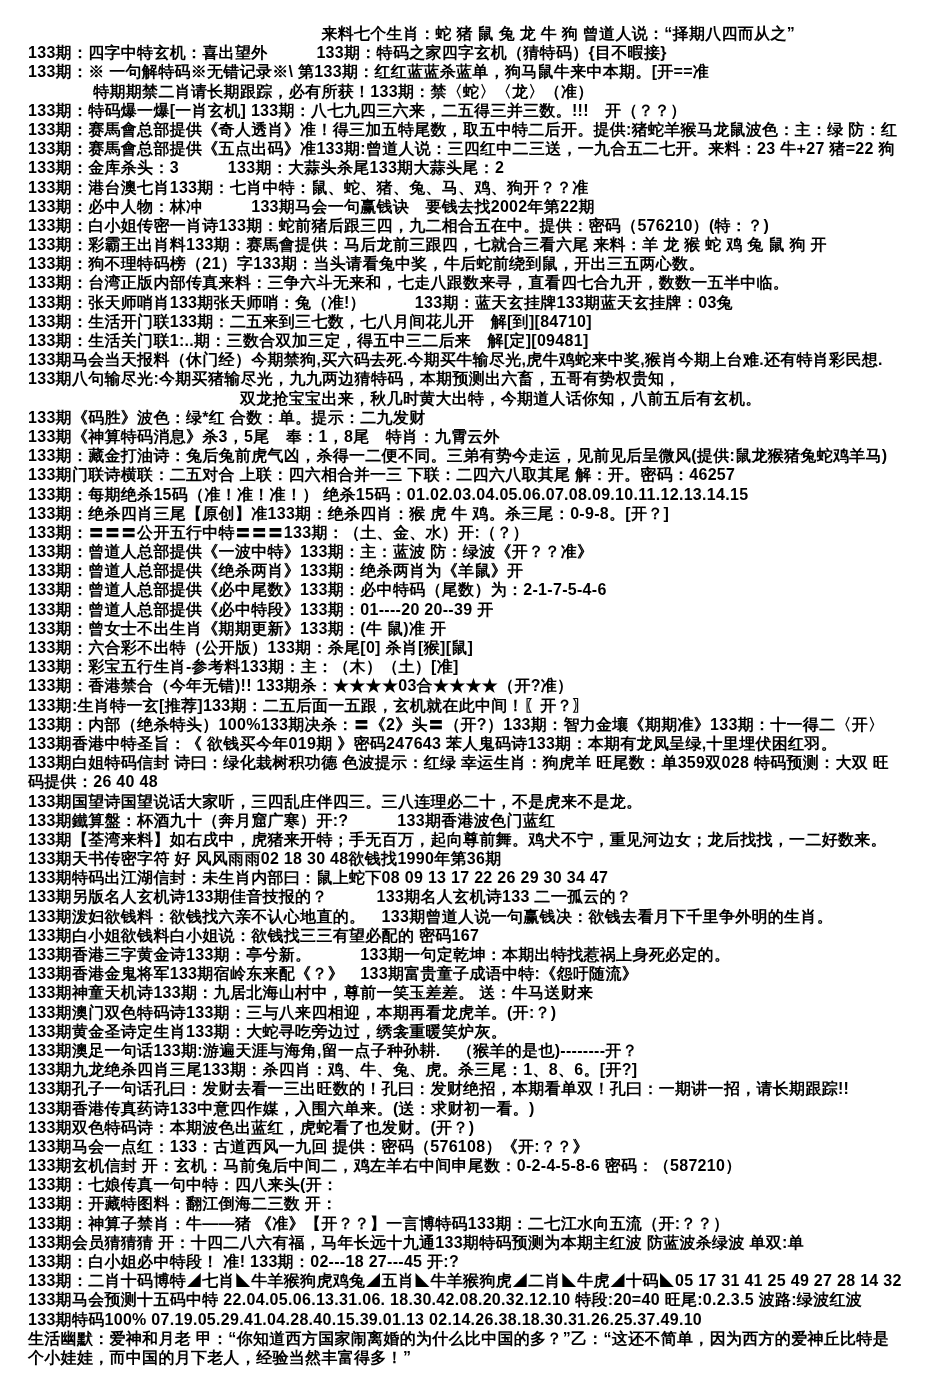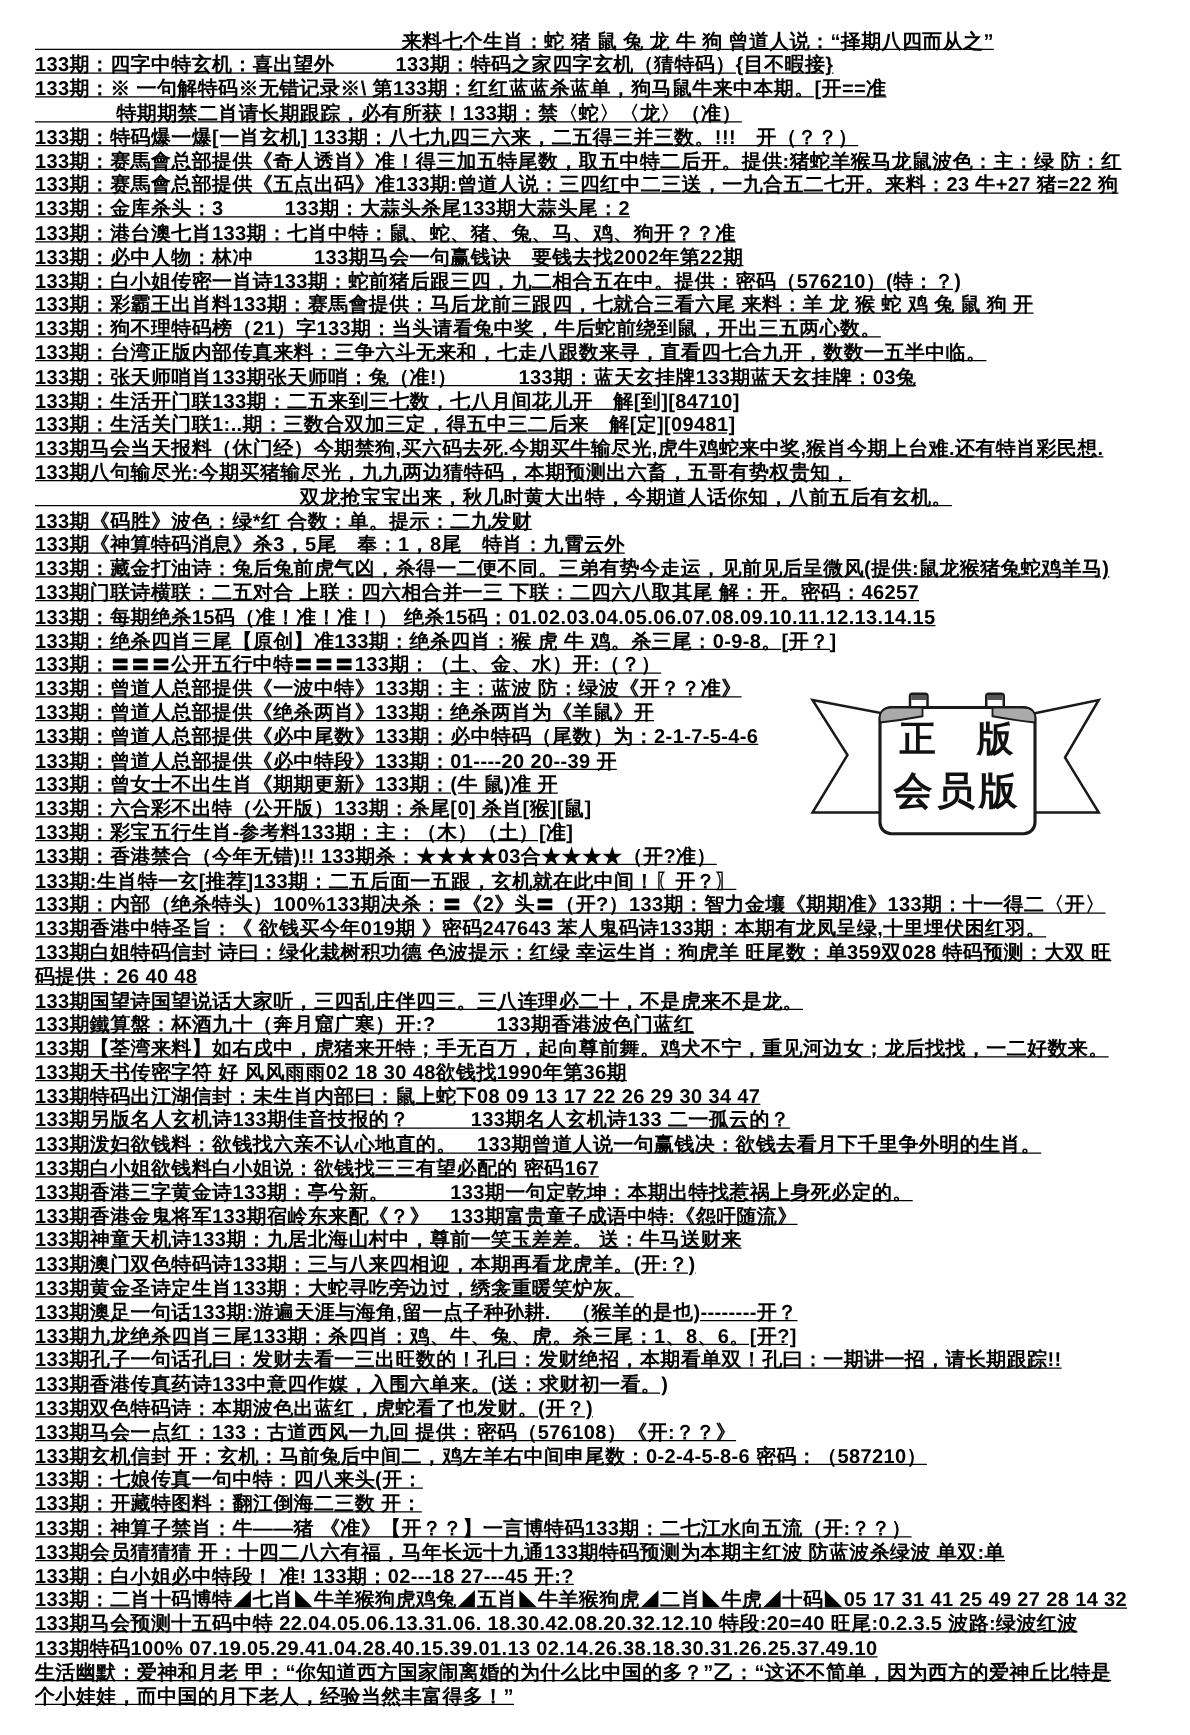--- a/index.html
+++ b/index.html
@@ -16,21 +16,20 @@
   }
   .lines {
     position: absolute;
     left: 28px;
     top: 24px;
     right: 0;
     white-space: pre;
     font-size: 16px;
     line-height: 19.2px;
     letter-spacing: 0.3px;
-    text-decoration: underline;
   }
   .line { height: 19.2px; overflow: visible; }
   
   .badge {
     position: absolute;
     left: 638px;
     top: 550px;
     width: 314px;
     height: 128px;
   }
@@ -48,34 +47,14 @@
   .badge-text.row1 { top: 22px; font-size: 29px; letter-spacing: 2px; }
   .badge-text.row2 { top: 62px; font-size: 31px; letter-spacing: 3px; }
 </style>
 </head>
 <body>
 
 <div class="page">
 
   <div class="lines" id="lines-container"><div class="line">　　　　　　　　　　　　　　　　　　来料七个生肖：蛇 猪 鼠 兔 龙 牛 狗 曾道人说：“择期八四而从之”</div><div class="line">133期：四字中特玄机：喜出望外　　　133期：特码之家四字玄机（猜特码）{目不暇接}</div><div class="line">133期：※ 一句解特码※无错记录※\ 第133期：红红蓝蓝杀蓝单，狗马鼠牛来中本期。[开==准</div><div class="line">　　　　特期期禁二肖请长期跟踪，必有所获！133期：禁〈蛇〉〈龙〉（准）</div><div class="line">133期：特码爆一爆[一肖玄机] 133期：八七九四三六来，二五得三并三数。!!!　开（？？）</div><div class="line">133期：赛馬會总部提供《奇人透肖》准！得三加五特尾数，取五中特二后开。提供:猪蛇羊猴马龙鼠波色：主：绿 防：红</div><div class="line">133期：赛馬會总部提供《五点出码》准133期:曾道人说：三四红中二三送，一九合五二七开。来料：23 牛+27 猪=22 狗</div><div class="line">133期：金库杀头：3　　　133期：大蒜头杀尾133期大蒜头尾：2</div><div class="line">133期：港台澳七肖133期：七肖中特：鼠、蛇、猪、兔、马、鸡、狗开？？准</div><div class="line">133期：必中人物：林冲　　　133期马会一句赢钱诀　要钱去找2002年第22期</div><div class="line">133期：白小姐传密一肖诗133期：蛇前猪后跟三四，九二相合五在中。提供：密码（576210）(特：？)</div><div class="line">133期：彩霸王出肖料133期：赛馬會提供：马后龙前三跟四，七就合三看六尾 来料：羊 龙 猴 蛇 鸡 兔 鼠 狗 开</div><div class="line">133期：狗不理特码榜（21）字133期：当头请看兔中奖，牛后蛇前绕到鼠，开出三五两心数。</div><div class="line">133期：台湾正版内部传真来料：三争六斗无来和，七走八跟数来寻，直看四七合九开，数数一五半中临。</div><div class="line">133期：张天师哨肖133期张天师哨：兔（准!）　　　133期：蓝天玄挂牌133期蓝天玄挂牌：03兔</div><div class="line">133期：生活开门联133期：二五来到三七数，七八月间花儿开　解[到][84710]</div><div class="line">133期：生活关门联1:..期：三数合双加三定，得五中三二后来　解[定][09481]</div><div class="line">133期马会当天报料（休门经）今期禁狗,买六码去死.今期买牛输尽光,虎牛鸡蛇来中奖,猴肖今期上台难.还有特肖彩民想.</div><div class="line">133期八句输尽光:今期买猪输尽光，九九两边猜特码，本期预测出六畜，五哥有势权贵知，</div><div class="line">　　　　　　　　　　　　　双龙抢宝宝出来，秋几时黄大出特，今期道人话你知，八前五后有玄机。</div><div class="line">133期《码胜》波色：绿*红 合数：单。提示：二九发财</div><div class="line">133期《神算特码消息》杀3，5尾　奉：1，8尾　特肖：九霄云外</div><div class="line">133期：藏金打油诗：兔后兔前虎气凶，杀得一二便不同。三弟有势今走运，见前见后呈微风(提供:鼠龙猴猪兔蛇鸡羊马)</div><div class="line">133期门联诗横联：二五对合 上联：四六相合并一三 下联：二四六八取其尾 解：开。密码：46257</div><div class="line">133期：每期绝杀15码（准！准！准！） 绝杀15码：01.02.03.04.05.06.07.08.09.10.11.12.13.14.15</div><div class="line">133期：绝杀四肖三尾【原创】准133期：绝杀四肖：猴 虎 牛 鸡。杀三尾：0-9-8。[开？]</div><div class="line">133期：〓〓〓公开五行中特〓〓〓133期：（土、金、水）开:（？）</div><div class="line">133期：曾道人总部提供《一波中特》133期：主：蓝波 防：绿波《开？？准》</div><div class="line">133期：曾道人总部提供《绝杀两肖》133期：绝杀两肖为《羊鼠》开</div><div class="line">133期：曾道人总部提供《必中尾数》133期：必中特码（尾数）为：2-1-7-5-4-6</div><div class="line">133期：曾道人总部提供《必中特段》133期：01----20 20--39 开</div><div class="line">133期：曾女士不出生肖《期期更新》133期：(牛 鼠)准 开</div><div class="line">133期：六合彩不出特（公开版）133期：杀尾[0] 杀肖[猴][鼠]</div><div class="line">133期：彩宝五行生肖-参考料133期：主：（木）（土）[准]</div><div class="line">133期：香港禁合（今年无错)!! 133期杀：★★★★03合★★★★（开?准）</div><div class="line">133期:生肖特一玄[推荐]133期：二五后面一五跟，玄机就在此中间！〖开？〗</div><div class="line">133期：内部（绝杀特头）100%133期决杀：〓《2》头〓（开?）133期：智力金壤《期期准》133期：十一得二〈开〉</div><div class="line">133期香港中特圣旨：《 欲钱买今年019期 》密码247643 苯人鬼码诗133期：本期有龙凤呈绿,十里埋伏困红羽。</div><div class="line">133期白姐特码信封 诗曰：绿化栽树积功德 色波提示：红绿 幸运生肖：狗虎羊 旺尾数：单359双028 特码预测：大双 旺</div><div class="line">码提供：26 40 48</div><div class="line">133期国望诗国望说话大家听，三四乱庄伴四三。三八连理必二十，不是虎来不是龙。</div><div class="line">133期鐵算盤：杯酒九十（奔月窟广寒）开:?　　　133期香港波色门蓝红</div><div class="line">133期【荃湾来料】如右戌中，虎猪来开特；手无百万，起向尊前舞。鸡犬不宁，重见河边女；龙后找找，一二好数来。</div><div class="line">133期天书传密字符 好 风风雨雨02 18 30 48欲钱找1990年第36期</div><div class="line">133期特码出江湖信封：未生肖内部曰：鼠上蛇下08 09 13 17 22 26 29 30 34 47</div><div class="line">133期另版名人玄机诗133期佳音技报的？　　　133期名人玄机诗133 二一孤云的？</div><div class="line">133期泼妇欲钱料：欲钱找六亲不认心地直的。　133期曾道人说一句赢钱决：欲钱去看月下千里争外明的生肖。</div><div class="line">133期白小姐欲钱料白小姐说：欲钱找三三有望必配的 密码167</div><div class="line">133期香港三字黄金诗133期：亭兮新。　　　133期一句定乾坤：本期出特找惹祸上身死必定的。</div><div class="line">133期香港金鬼将军133期宿岭东来配《？》　133期富贵童子成语中特:《怨吁随流》</div><div class="line">133期神童天机诗133期：九居北海山村中，尊前一笑玉差差。 送：牛马送财来</div><div class="line">133期澳门双色特码诗133期：三与八来四相迎，本期再看龙虎羊。(开:？)</div><div class="line">133期黄金圣诗定生肖133期：大蛇寻吃旁边过，绣衾重暖笑炉灰。</div><div class="line">133期澳足一句话133期:游遍天涯与海角,留一点子种孙耕.　（猴羊的是也)--------开？</div><div class="line">133期九龙绝杀四肖三尾133期：杀四肖：鸡、牛、兔、虎。杀三尾：1、8、6。[开?]</div><div class="line">133期孔子一句话孔曰：发财去看一三出旺数的！孔曰：发财绝招，本期看单双！孔曰：一期讲一招，请长期跟踪!!</div><div class="line">133期香港传真药诗133中意四作媒，入围六单来。(送：求财初一看。)</div><div class="line">133期双色特码诗：本期波色出蓝红，虎蛇看了也发财。(开？)</div><div class="line">133期马会一点红：133：古道西风一九回 提供：密码（576108）《开:？？》</div><div class="line">133期玄机信封 开：玄机：马前兔后中间二，鸡左羊右中间申尾数：0-2-4-5-8-6 密码：（587210）</div><div class="line">133期：七娘传真一句中特：四八来头(开：</div><div class="line">133期：开藏特图料：翻江倒海二三数 开：</div><div class="line">133期：神算子禁肖：牛——猪 《准》【开？？】一言博特码133期：二七江水向五流（开:？？）</div><div class="line">133期会员猜猜猜 开：十四二八六有福，马年长远十九通133期特码预测为本期主红波 防蓝波杀绿波 单双:单</div><div class="line">133期：白小姐必中特段！ 准! 133期：02---18 27---45 开:?</div><div class="line">133期：二肖十码博特◢七肖◣牛羊猴狗虎鸡兔◢五肖◣牛羊猴狗虎◢二肖◣牛虎◢十码◣05 17 31 41 25 49 27 28 14 32</div><div class="line">133期马会预测十五码中特 22.04.05.06.13.31.06. 18.30.42.08.20.32.12.10 特段:20=40 旺尾:0.2.3.5 波路:绿波红波</div><div class="line">133期特码100% 07.19.05.29.41.04.28.40.15.39.01.13 02.14.26.38.18.30.31.26.25.37.49.10</div><div class="line">生活幽默：爱神和月老 甲：“你知道西方国家闹离婚的为什么比中国的多？”乙：“这还不简单，因为西方的爱神丘比特是</div><div class="line">个小娃娃，而中国的月下老人，经验当然丰富得多！”</div></div>
 
-  <div class="badge">
-    <svg width="314" height="128" viewBox="0 0 314 128">
-
-      <polygon points="12,10 70,21 70,100 12,100 40,54" fill="#ffffff" stroke="#1a1a1a" stroke-width="2"></polygon>
-
-      <polygon points="188,21 241,10 214,56 241,100 188,100" fill="#ffffff" stroke="#1a1a1a" stroke-width="2"></polygon>
-
-      <rect x="90" y="5" width="14" height="14" rx="2" fill="#ffffff" stroke="#1a1a1a" stroke-width="2"></rect>
-      <rect x="151" y="5" width="14" height="14" rx="2" fill="#ffffff" stroke="#1a1a1a" stroke-width="2"></rect>
-      <rect x="91" y="6" width="12" height="4" fill="#555555"></rect>
-      <rect x="152" y="6" width="12" height="4" fill="#555555"></rect>
-
-      <rect x="66" y="16" width="124" height="101" rx="9" fill="#ffffff" stroke="#1a1a1a" stroke-width="2.5"></rect>
-
-      <path d="M66,28 Q64,16 76,16 L100,16 L100,23 Q84,26 66,28 Z" fill="#aaaaaa" stroke="#1a1a1a" stroke-width="1.5"></path>
-      <path d="M190,28 Q192,16 180,16 L156,16 L156,23 Q172,26 190,28 Z" fill="#aaaaaa" stroke="#1a1a1a" stroke-width="1.5"></path>
-    </svg>
-    <div class="badge-text row1">正　版</div>
-    <div class="badge-text row2">会员版</div>
-  </div>
 
 </div>
 
 </body></html>

